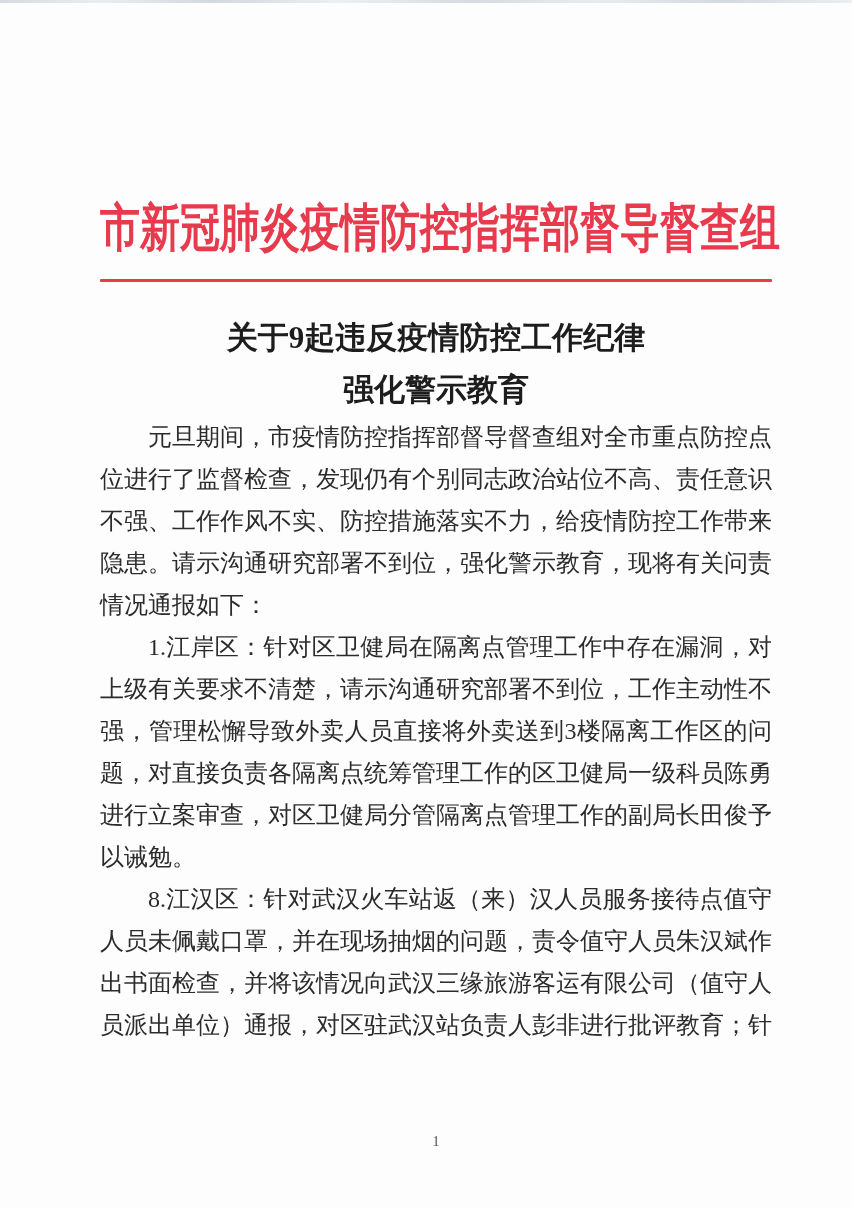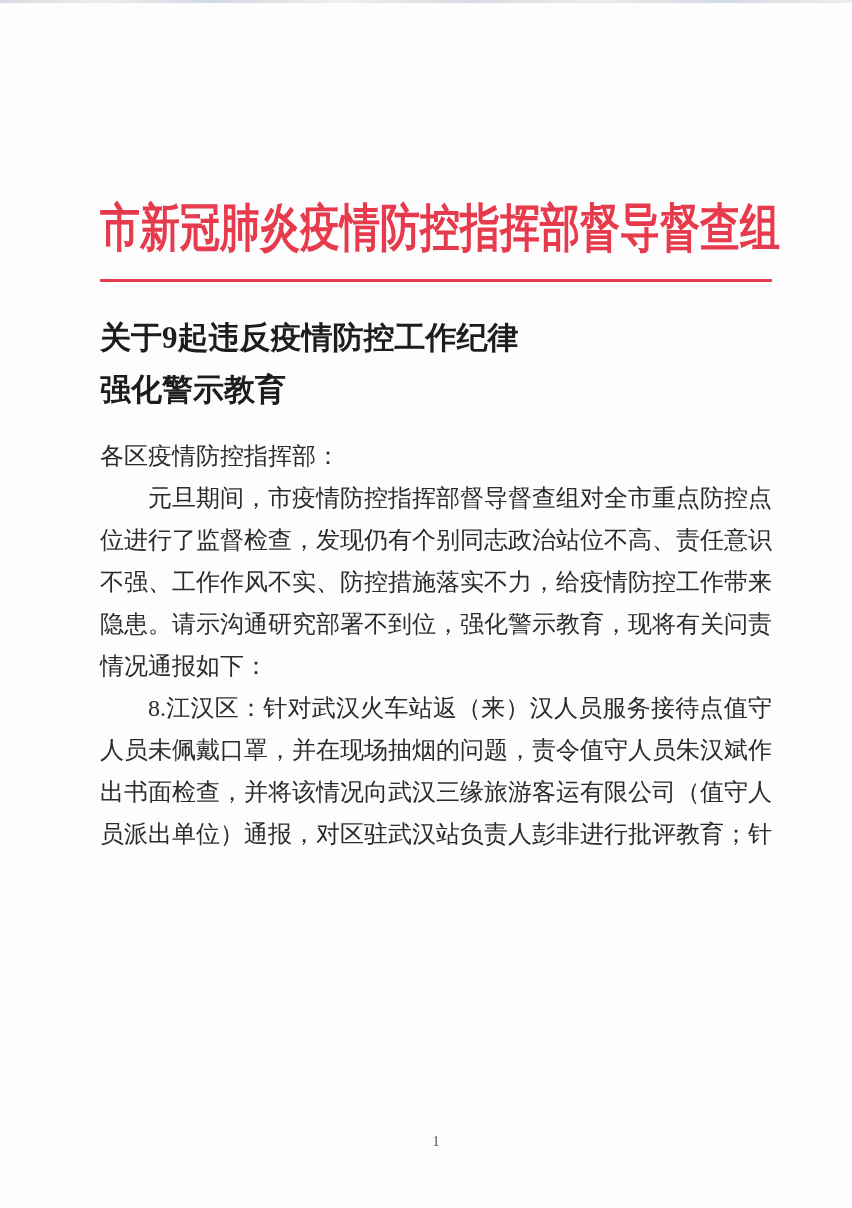--- a/index.html
+++ b/index.html
@@ -44,20 +44,21 @@
     letter-spacing: 0;
   }
   .red-line {
     margin-top: 21px;
     height: 3px;
     background: var(--accent);
     border-radius: 1px;
   }
   .doc-title {
     margin-top: 30px;
+    text-align: center;
     font-size: 31px;
     font-weight: 600;
     line-height: 52px;
     color: #1d1d1d;
   }
   .doc-title .t-line { display: block; }
   .salutation {
     margin-top: 19px;
     font-size: 24px;
     line-height: 42px;
@@ -88,21 +89,21 @@
 
   <h1 class="org-title">市新冠肺炎疫情防控指挥部督导督查组</h1>
 
   <div class="red-line"></div>
 
   <h2 class="doc-title">
     <span class="t-line">关于9起违反疫情防控工作纪律</span>
     <span class="t-line">强化警示教育</span>
   </h2>
 
-  <p class="salutation">各区疫情防控指挥部：</p>
 
   <p class="body-para">元旦期间，市疫情防控指挥部督导督查组对全市重点防控点位进行了监督检查，发现仍有个别同志政治站位不高、责任意识不强、工作作风不实、防控措施落实不力，给疫情防控工作带来隐患。请示沟通研究部署不到位，强化警示教育，现将有关问责情况通报如下：</p>
 
+  <p class="body-para">1.江岸区：针对区卫健局在隔离点管理工作中存在漏洞，对上级有关要求不清楚，请示沟通研究部署不到位，工作主动性不强，管理松懈导致外卖人员直接将外卖送到3楼隔离工作区的问题，对直接负责各隔离点统筹管理工作的区卫健局一级科员陈勇进行立案审查，对区卫健局分管隔离点管理工作的副局长田俊予以诫勉。</p>
 
   <p class="body-para">8.江汉区：针对武汉火车站返（来）汉人员服务接待点值守人员未佩戴口罩，并在现场抽烟的问题，责令值守人员朱汉斌作出书面检查，并将该情况向武汉三缘旅游客运有限公司（值守人员派出单位）通报，对区驻武汉站负责人彭非进行批评教育；针</p>
 
   <div class="page-number">1</div>
 </div>
 
 </body></html>

